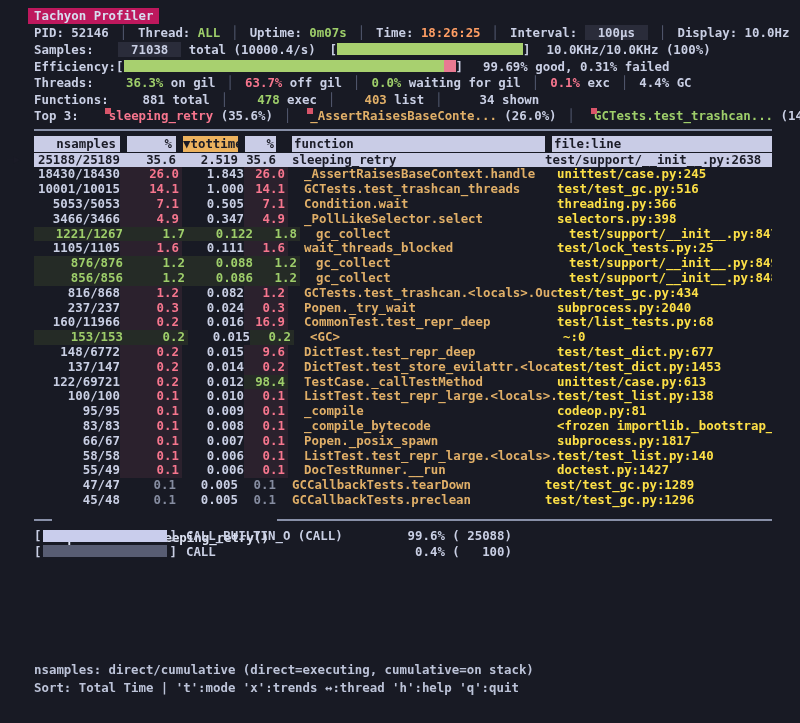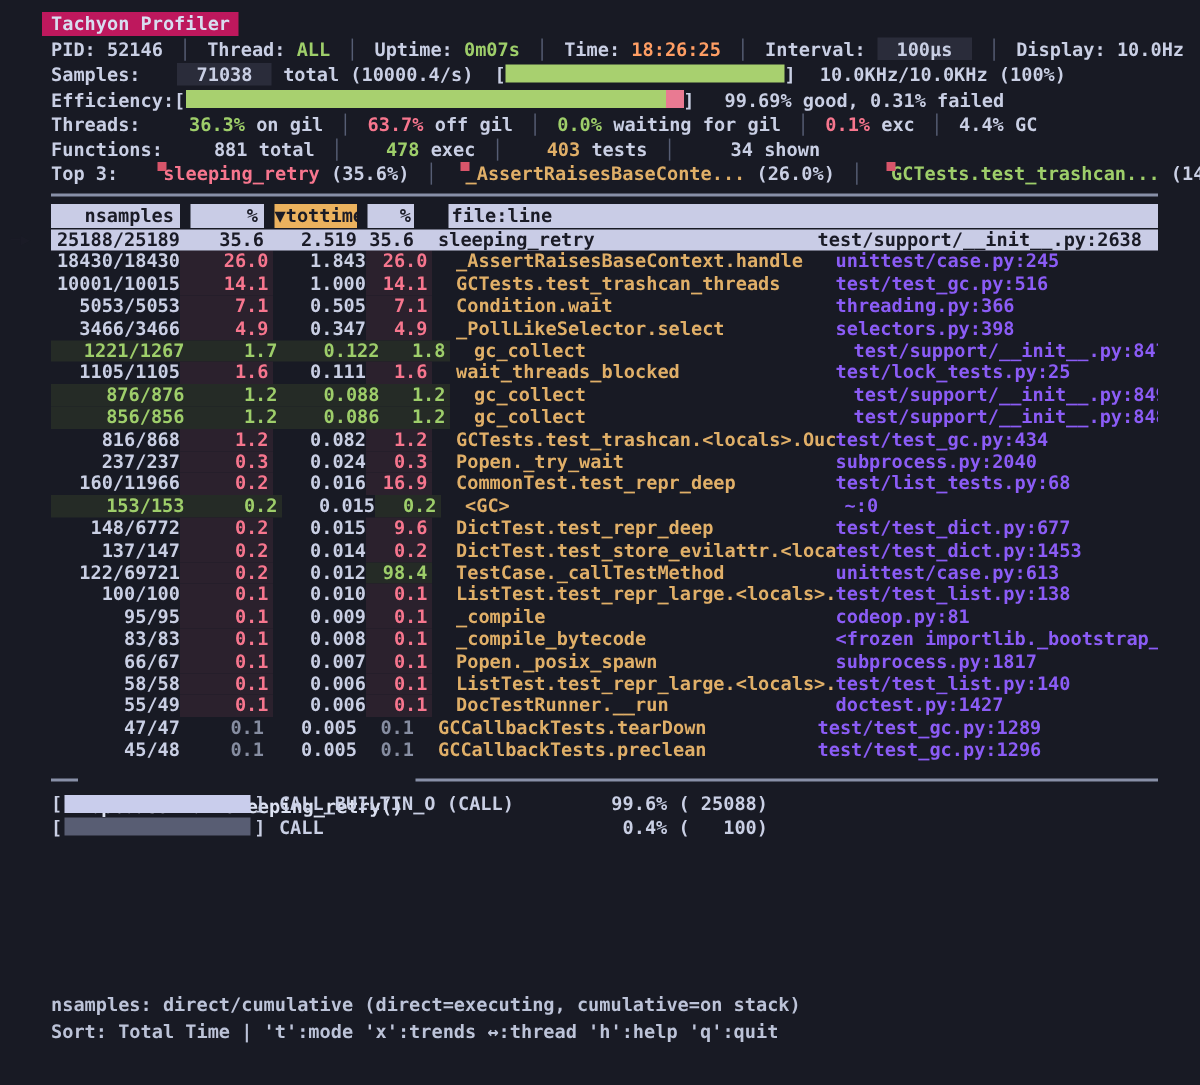--- a/index.html
+++ b/index.html
@@ -37,21 +37,21 @@
   .cell-p2{width:38px;text-align:right;}
   .cell-gap{width:16px;}
   .cell-fn{width:253px;text-align:left;overflow:hidden;}
   .cell-file{flex:1;text-align:left;overflow:hidden;}
   .hrow .hc{background:#c9cce6;color:#1a1b26;height:100%;line-height:15.5px;box-sizing:border-box;}
   .hrow .bl{border-left:7px solid #181a24;}
   .hrow .hc-tot{background:#ecb25e;}
   .vb-r{background:#2b212d;padding:0 3px;}
   .vb-g{background:#252b26;padding:0 3px;}
   .fn-t{color:#e0af68}
-  .file-t{color:#8b5cf6}
+  .file-t{color:#fde047}
   .trow.sel{background:#c9cce6;position:relative;justify-content:flex-end;}
   .trow.sel span{color:#1a1b26 !important;background:transparent !important;}
   .sel-arrow{position:absolute;left:-27px;color:#7b8296 !important;font-size:11px;}
   
   .op-sep{display:flex;align-items:center;height:16px;margin-top:4px;}
   .op-sep .seg{height:2px;background:#8890a8;}
   .op-sep .seg.left{width:18px;}
   .op-sep .seg.right{flex:1;}
   .op-title{color:#dde2f2;padding:0 8px;white-space:pre;margin-top:36px;}
   .oprow{display:flex;align-items:center;height:15.8px;width:478px;white-space:pre;}
@@ -130,21 +130,21 @@
 
   <div class="iline">
     <span class="lbl">Functions:</span>
     <span class="c-w" style="margin-left:34px">881</span><span> </span>
     <span class="c-w">total</span>
     <span class="sep">│</span>
     <span class="c-g" style="margin-left:18px">478</span><span> </span>
     <span class="c-w">exec</span>
     <span class="sep">│</span>
     <span class="c-y" style="margin-left:18px">403</span><span> </span>
-    <span class="c-w">tests</span>
+    <span class="c-w">list</span>
     <span class="sep">│</span>
     <span class="c-w" style="margin-left:26px">34</span><span> </span>
     <span class="c-w">shown</span>
   </div>
 
   <div class="iline">
     <span class="lbl">Top 3:</span>
     <span class="medal gold" style="margin-left:24px"></span>
     <span class="c-r">sleeping_retry</span><span> </span>
     <span class="c-w">(35.6%)</span>
@@ -160,20 +160,21 @@
 
   <div class="hr" style="margin-top:5px"></div>
 
   <div class="tbl">
     <div class="trow hrow">
       <span class="hc cell-ns" style="padding-right:4px">nsamples</span>
       <span class="hc bl cell-p1" style="padding-right:4px">%</span>
       <span class="hc bl hc-tot cell-tot" style="padding-right:2px">▼tottime</span>
       <span class="hc bl cell-p2" style="padding-right:2px">%</span>
       <span class="cell-gap"></span>
+      <span class="hc cell-fn" style="padding-left:2px">function</span>
       <span class="hc bl cell-file" style="padding-left:2px">file:line</span>
     </div>
     <div id="rows-host">
         <div class="trow sel"><span class="sel-arrow">─▶</span><span class="cell-ns c-w">25188/25189</span><span class="cell-p1 c-w">35.6</span><span class="cell-tot c-w">2.519</span><span class="cell-p2 c-w">35.6</span><span class="cell-gap "></span><span class="cell-fn fn-t">sleeping_retry</span><span class="cell-file file-t">test/support/__init__.py:2638</span></div>
         <div class="trow"><span class="cell-ns c-w">18430/18430</span><span class="cell-p1 c-r vb-r">26.0</span><span class="cell-tot c-w">1.843</span><span class="cell-p2 c-r vb-r">26.0</span><span class="cell-gap "></span><span class="cell-fn fn-t">_AssertRaisesBaseContext.handle</span><span class="cell-file file-t">unittest/case.py:245</span></div>
         <div class="trow"><span class="cell-ns c-w">10001/10015</span><span class="cell-p1 c-r vb-r">14.1</span><span class="cell-tot c-w">1.000</span><span class="cell-p2 c-r vb-r">14.1</span><span class="cell-gap "></span><span class="cell-fn fn-t">GCTests.test_trashcan_threads</span><span class="cell-file file-t">test/test_gc.py:516</span></div>
         <div class="trow"><span class="cell-ns c-w">5053/5053</span><span class="cell-p1 c-r vb-r">7.1</span><span class="cell-tot c-w">0.505</span><span class="cell-p2 c-r vb-r">7.1</span><span class="cell-gap "></span><span class="cell-fn fn-t">Condition.wait</span><span class="cell-file file-t">threading.py:366</span></div>
         <div class="trow"><span class="cell-ns c-w">3466/3466</span><span class="cell-p1 c-r vb-r">4.9</span><span class="cell-tot c-w">0.347</span><span class="cell-p2 c-r vb-r">4.9</span><span class="cell-gap "></span><span class="cell-fn fn-t">_PollLikeSelector.select</span><span class="cell-file file-t">selectors.py:398</span></div>
         <div class="trow"><span class="cell-ns c-g vb-g">1221/1267</span><span class="cell-p1 c-g vb-g">1.7</span><span class="cell-tot c-g vb-g">0.122</span><span class="cell-p2 c-g vb-g">1.8</span><span class="cell-gap "></span><span class="cell-fn fn-t">gc_collect</span><span class="cell-file file-t">test/support/__init__.py:847</span></div>
         <div class="trow"><span class="cell-ns c-w">1105/1105</span><span class="cell-p1 c-r vb-r">1.6</span><span class="cell-tot c-w">0.111</span><span class="cell-p2 c-r vb-r">1.6</span><span class="cell-gap "></span><span class="cell-fn fn-t">wait_threads_blocked</span><span class="cell-file file-t">test/lock_tests.py:25</span></div>

